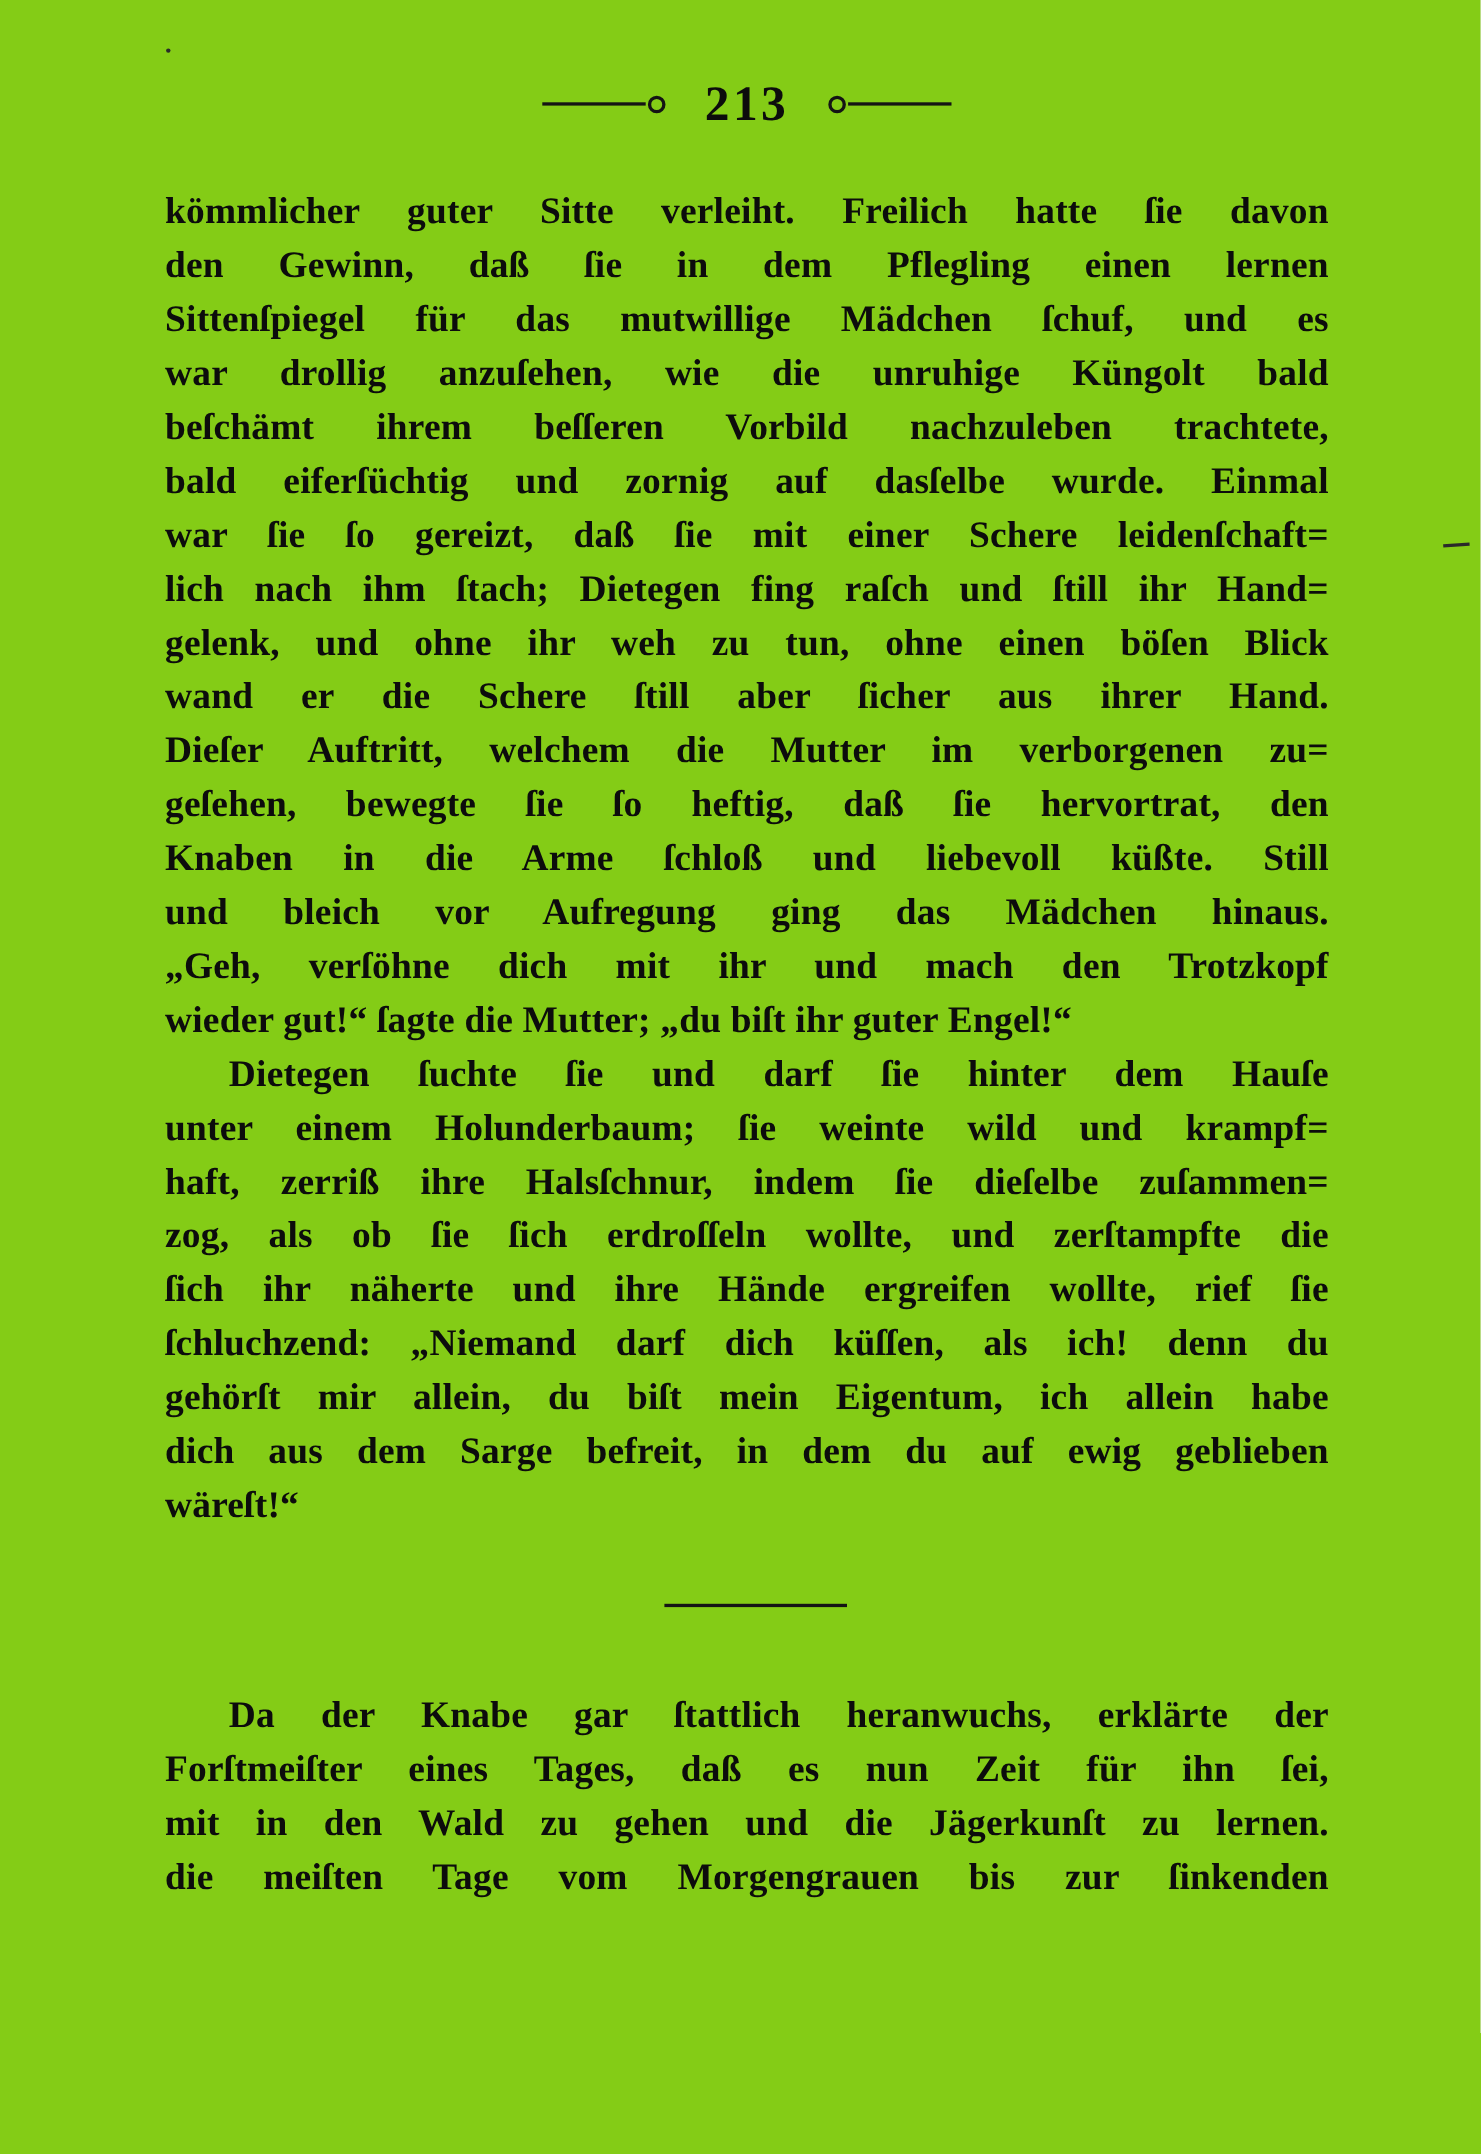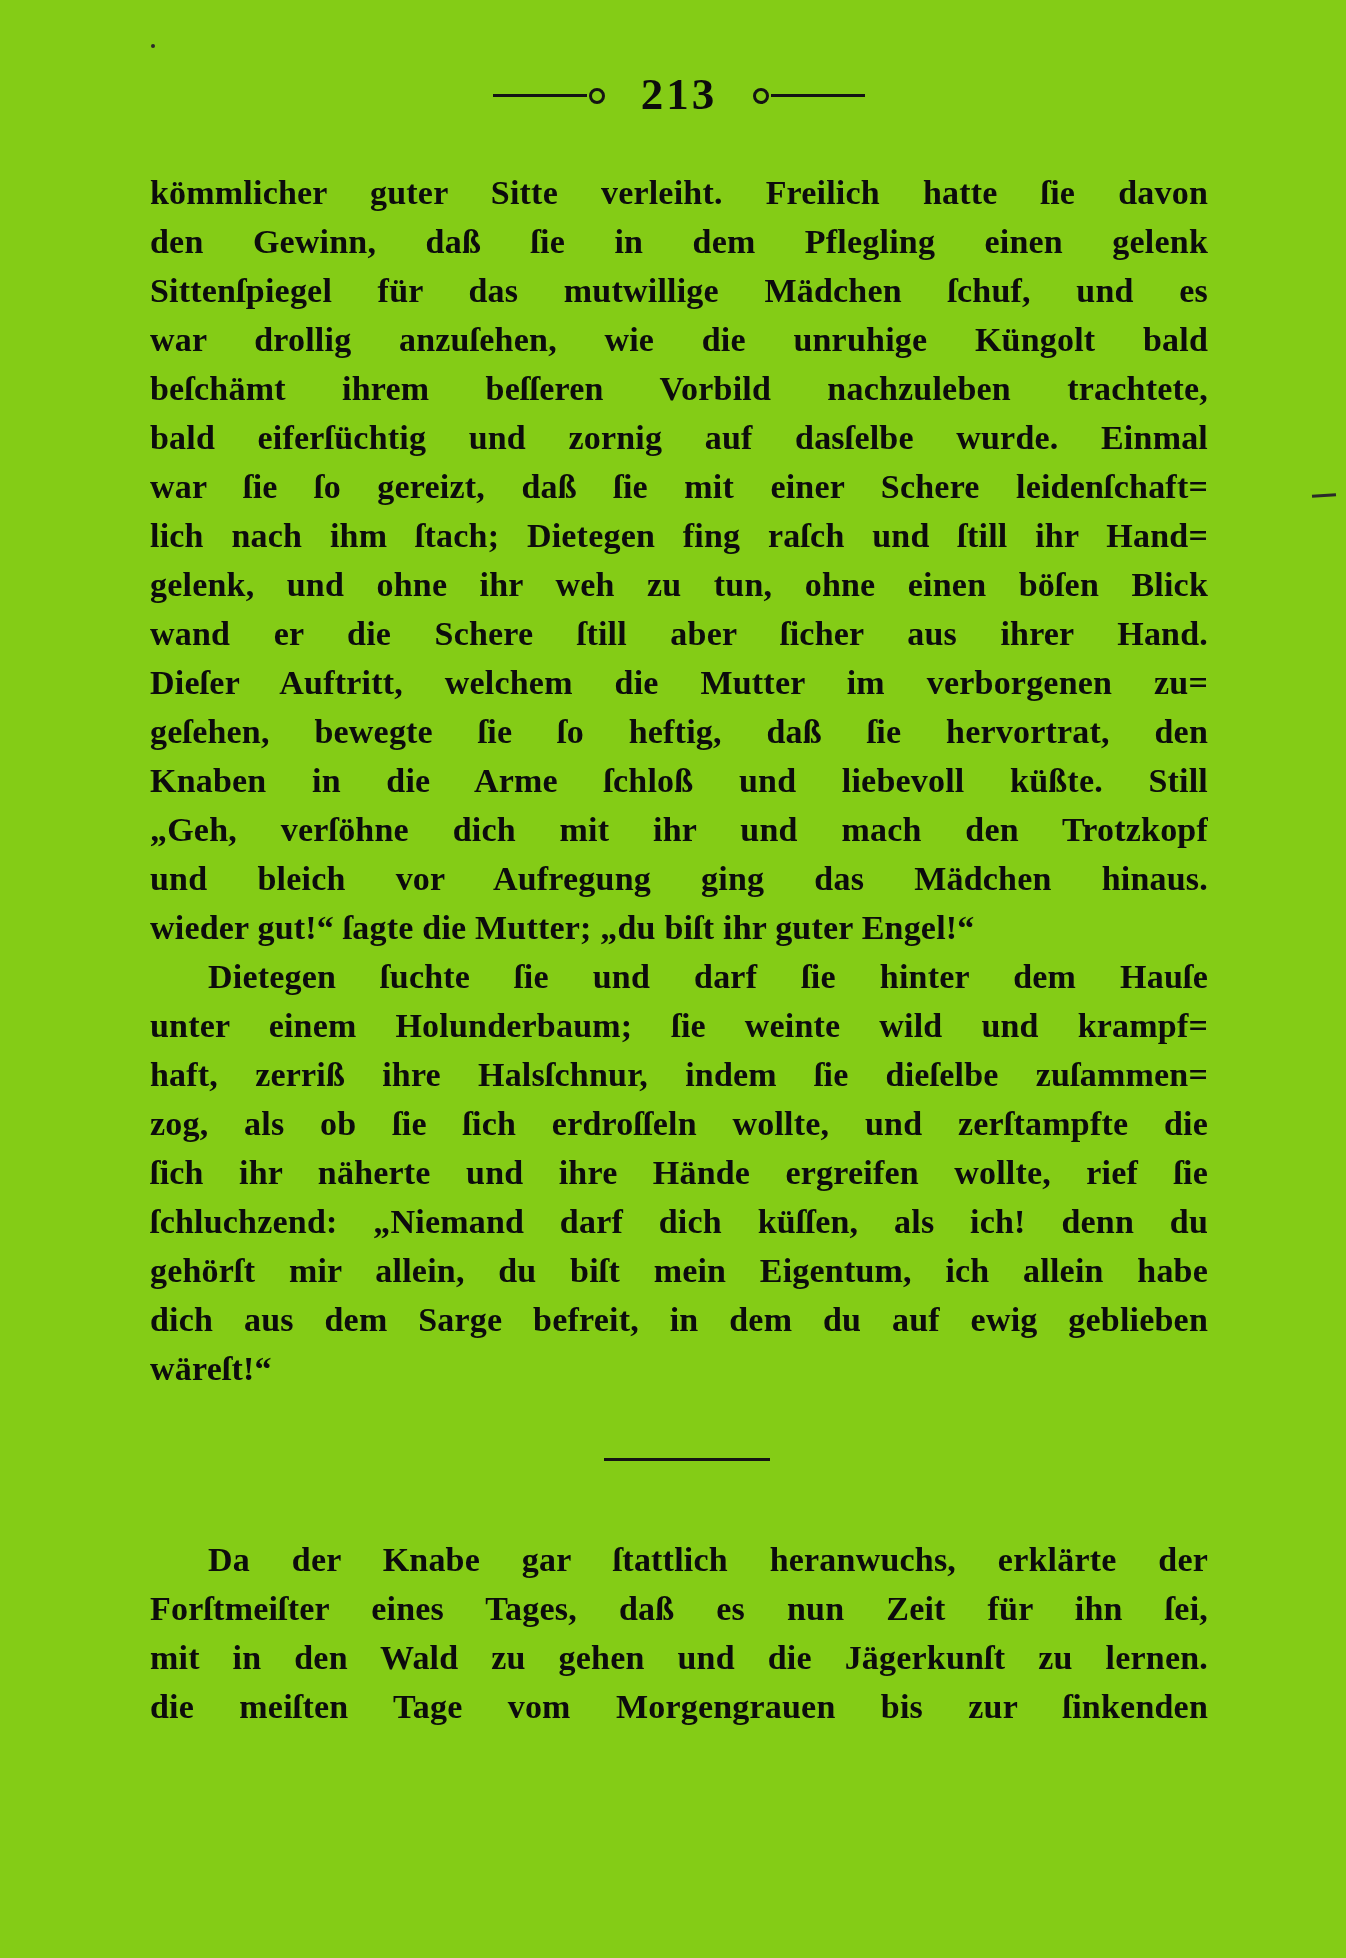--- a/index.html
+++ b/index.html
@@ -66,34 +66,34 @@
 
   <div class="speck speck-dot"></div>
   <div class="speck speck-dash"></div>
 
   <div class="header">
     <span class="orn"><span class="rule"></span><span class="ring"></span></span><span class="pagenum">213</span><span class="orn"><span class="ring"></span><span class="rule"></span></span>
   </div>
 
   <div class="textblock tb1">
     <div class="line">kömmlicher guter Sitte verleiht. Freilich hatte ſie davon</div>
-    <div class="line">den Gewinn, daß ſie in dem Pflegling einen gelenk</div>
+    <div class="line">den Gewinn, daß ſie in dem Pflegling einen lernen</div>
     <div class="line">Sittenſpiegel für das mutwillige Mädchen ſchuf, und es</div>
     <div class="line">war drollig anzuſehen, wie die unruhige Küngolt bald</div>
     <div class="line">beſchämt ihrem beſſeren Vorbild nachzuleben trachtete,</div>
     <div class="line">bald eiferſüchtig und zornig auf dasſelbe wurde. Einmal</div>
     <div class="line">war ſie ſo gereizt, daß ſie mit einer Schere leidenſchaft=</div>
     <div class="line">lich nach ihm ſtach; Dietegen fing raſch und ſtill ihr Hand=</div>
     <div class="line">gelenk, und ohne ihr weh zu tun, ohne einen böſen Blick</div>
     <div class="line">wand er die Schere ſtill aber ſicher aus ihrer Hand.</div>
     <div class="line">Dieſer Auftritt, welchem die Mutter im verborgenen zu=</div>
     <div class="line">geſehen, bewegte ſie ſo heftig, daß ſie hervortrat, den</div>
     <div class="line">Knaben in die Arme ſchloß und liebevoll küßte. Still</div>
+    <div class="line">und bleich vor Aufregung ging das Mädchen hinaus.</div>
     <div class="line">„Geh, verſöhne dich mit ihr und mach den Trotzkopf</div>
-    <div class="line">und bleich vor Aufregung ging das Mädchen hinaus.</div>
     <div class="line parend">wieder gut!“ ſagte die Mutter; „du biſt ihr guter Engel!“</div>
 
     <div class="line indent">Dietegen ſuchte ſie und darf ſie hinter dem Hauſe</div>
     <div class="line">unter einem Holunderbaum; ſie weinte wild und krampf=</div>
     <div class="line">haft, zerriß ihre Halsſchnur, indem ſie dieſelbe zuſammen=</div>
     <div class="line">zog, als ob ſie ſich erdroſſeln wollte, und zerſtampfte die</div>
     <div class="line">ſich ihr näherte und ihre Hände ergreifen wollte, rief ſie</div>
     <div class="line">ſchluchzend: „Niemand darf dich küſſen, als ich! denn du</div>
     <div class="line">gehörſt mir allein, du biſt mein Eigentum, ich allein habe</div>
     <div class="line">dich aus dem Sarge befreit, in dem du auf ewig geblieben</div>

